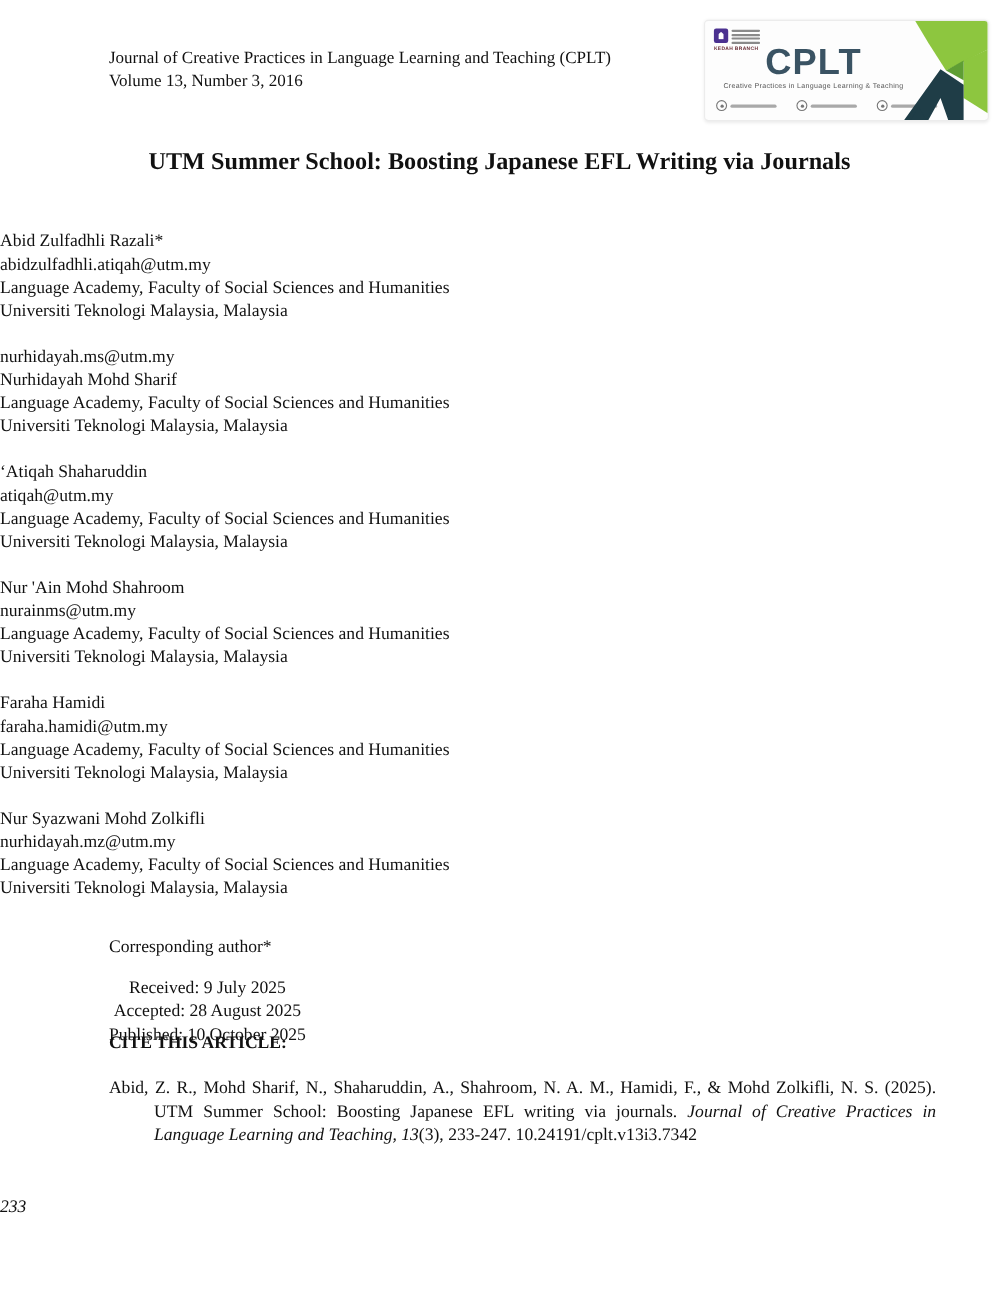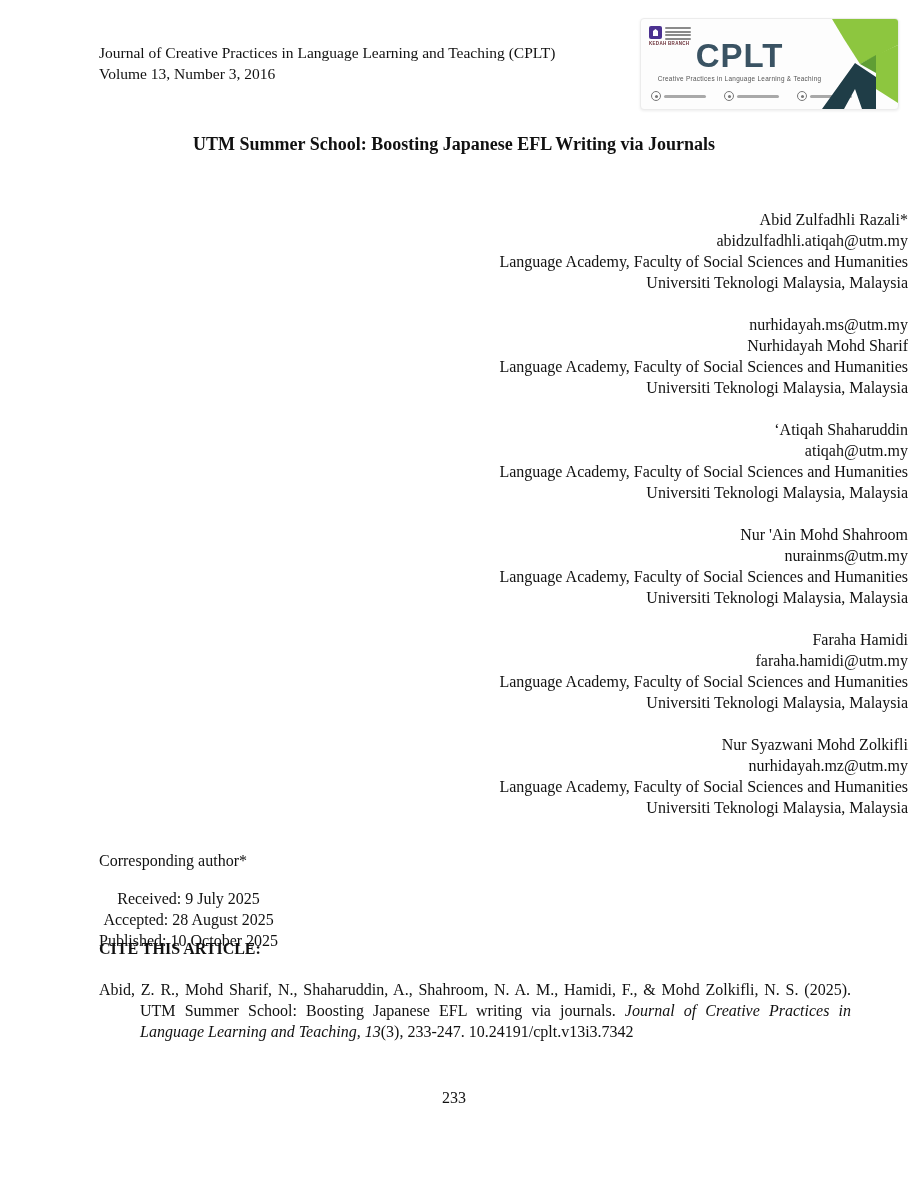--- a/index.html
+++ b/index.html
@@ -45,41 +45,41 @@
   }
   .contact-row{position:absolute;left:10px;bottom:8px;display:flex;gap:18px;align-items:center;}
   .contact{display:flex;align-items:center;gap:3px;}
   .contact .circ{width:8px;height:8px;border:1px solid #777;border-radius:50%;position:relative;}
   .contact .circ:after{content:"";position:absolute;left:2.5px;top:2.5px;width:3px;height:3px;background:#777;border-radius:50%;}
   .contact .blur{width:42px;height:3px;background:#a9a9a9;border-radius:2px;}
   .arrow-art{position:absolute;right:0;top:0;width:78px;height:90px;}
   
   .title{
     position:absolute;left:0;right:0;top:134px;
-    text-align:center;font-size:18px;font-weight:bold;
+    text-align:center;font-size:22px;font-weight:bold;
   }
   .authors{
     position:absolute;left:0;right:0;top:209px;
-    text-align:right;font-size:16px;line-height:21px;
+    text-align:left;font-size:16px;line-height:21px;
   }
   .author-block{margin-bottom:21px;}
   .left-col{position:absolute;left:99px;font-size:16px;line-height:21px;}
   .corresponding{top:814px;margin-top:36px;}
   .dates{top:888px;text-align:center;}
   .cite-heading{top:938px;font-weight:bold;}
   .citation{
     position:absolute;left:99px;top:979px;width:711px;
     font-size:16px;line-height:21px;
     text-align:justify;
     padding-left:41px;text-indent:-41px;
   }
   .citation .ital{font-style:italic;}
   .page-number{
     position:absolute;left:0;right:0;top:1089px;
-    text-align:center;font-size:16px;
+    text-align:left;font-size:16px;font-style:italic;
   }
 </style>
 </head>
 <body>
 
 <div class="page">
 
   <div class="header-text">
     <div>Journal of Creative Practices in Language Learning and Teaching (CPLT)</div>
     <div>Volume 13, Number 3, 2016</div>

